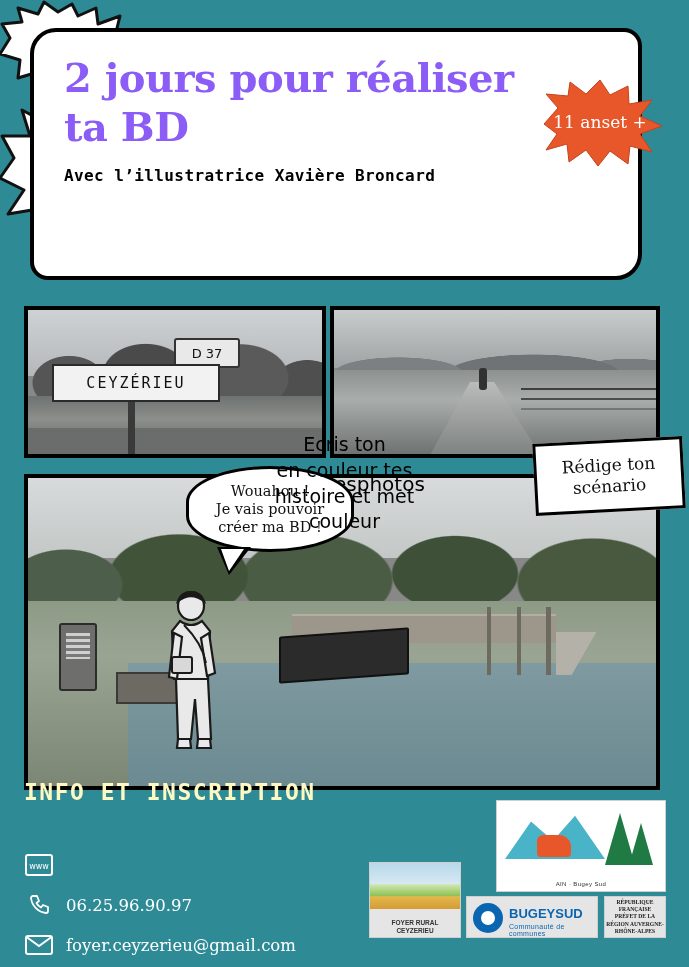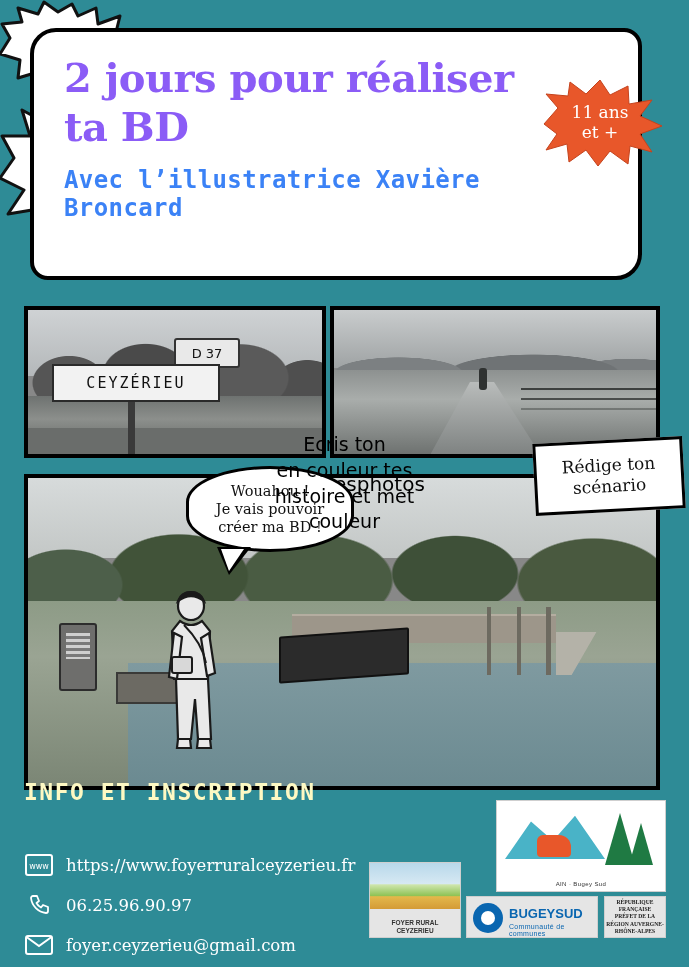--- a/index.html
+++ b/index.html
@@ -38,23 +38,23 @@
     font-size: 40px;
     font-weight: bold;
     line-height: 1.22;
     color: #8b5cf6;
     letter-spacing: -0.5px;
     margin: 6px 0 0 0;
     max-width: 470px;
   }
   .title-sub {
     font-family: "DejaVu Sans Mono", monospace;
-    font-size: 24px;
+    font-size: 16px;
     font-weight: bold;
-    color: #3b82f6;
+    color: #000000;
     letter-spacing: 0.4px;
     margin-top: 14px;
   }
   .title-date {
     font-family: "DejaVu Serif", serif;
     font-size: 33px;
     color: #111;
     margin-top: 16px;
     letter-spacing: 0px;
   }
@@ -65,21 +65,21 @@
     left: 536px;
     top: 78px;
     width: 128px;
     height: 90px;
   }
   .age-burst svg { display: block; }
   .age-burst .age-text {
     position: absolute;
     inset: 0;
     display: flex;
-    flex-direction: column;
+    flex-direction: row;
     align-items: center;
     justify-content: center;
     font-family: "DejaVu Serif", serif;
     font-size: 17px;
     color: #fff;
     line-height: 1.15;
     font-weight: normal;
     text-align: center;
   }
 
@@ -464,21 +464,20 @@
 
   <div class="contacts">
 
     <div class="contact-row">
       <span class="contact-ico">
         <svg width="28" height="22" viewBox="0 0 28 22" aria-hidden="true">
           <rect x="1" y="1" width="26" height="20" rx="2" fill="none" stroke="#fff" stroke-width="2"></rect>
           <text x="14" y="15" text-anchor="middle" font-family="DejaVu Sans, sans-serif" font-size="8" fill="#fff">www</text>
         </svg>
       </span>
-      <span>https://www.foyerruralceyzerieu.fr</span>
     </div>
 
     <div class="contact-row">
       <span class="contact-ico">
         <svg width="24" height="24" viewBox="0 0 24 24" aria-hidden="true">
           <path d="M6 3 L10 3 L12 8 L9.5 10 a10 10 0 0 0 4.5 4.5 L16 12 L21 14 L21 18 a2 2 0 0 1 -2 2 A17 17 0 0 1 4 5 a2 2 0 0 1 2 -2 z" fill="none" stroke="#fff" stroke-width="1.8" stroke-linejoin="round"></path>
         </svg>
       </span>
       <span>06.25.96.90.97</span>
     </div>

